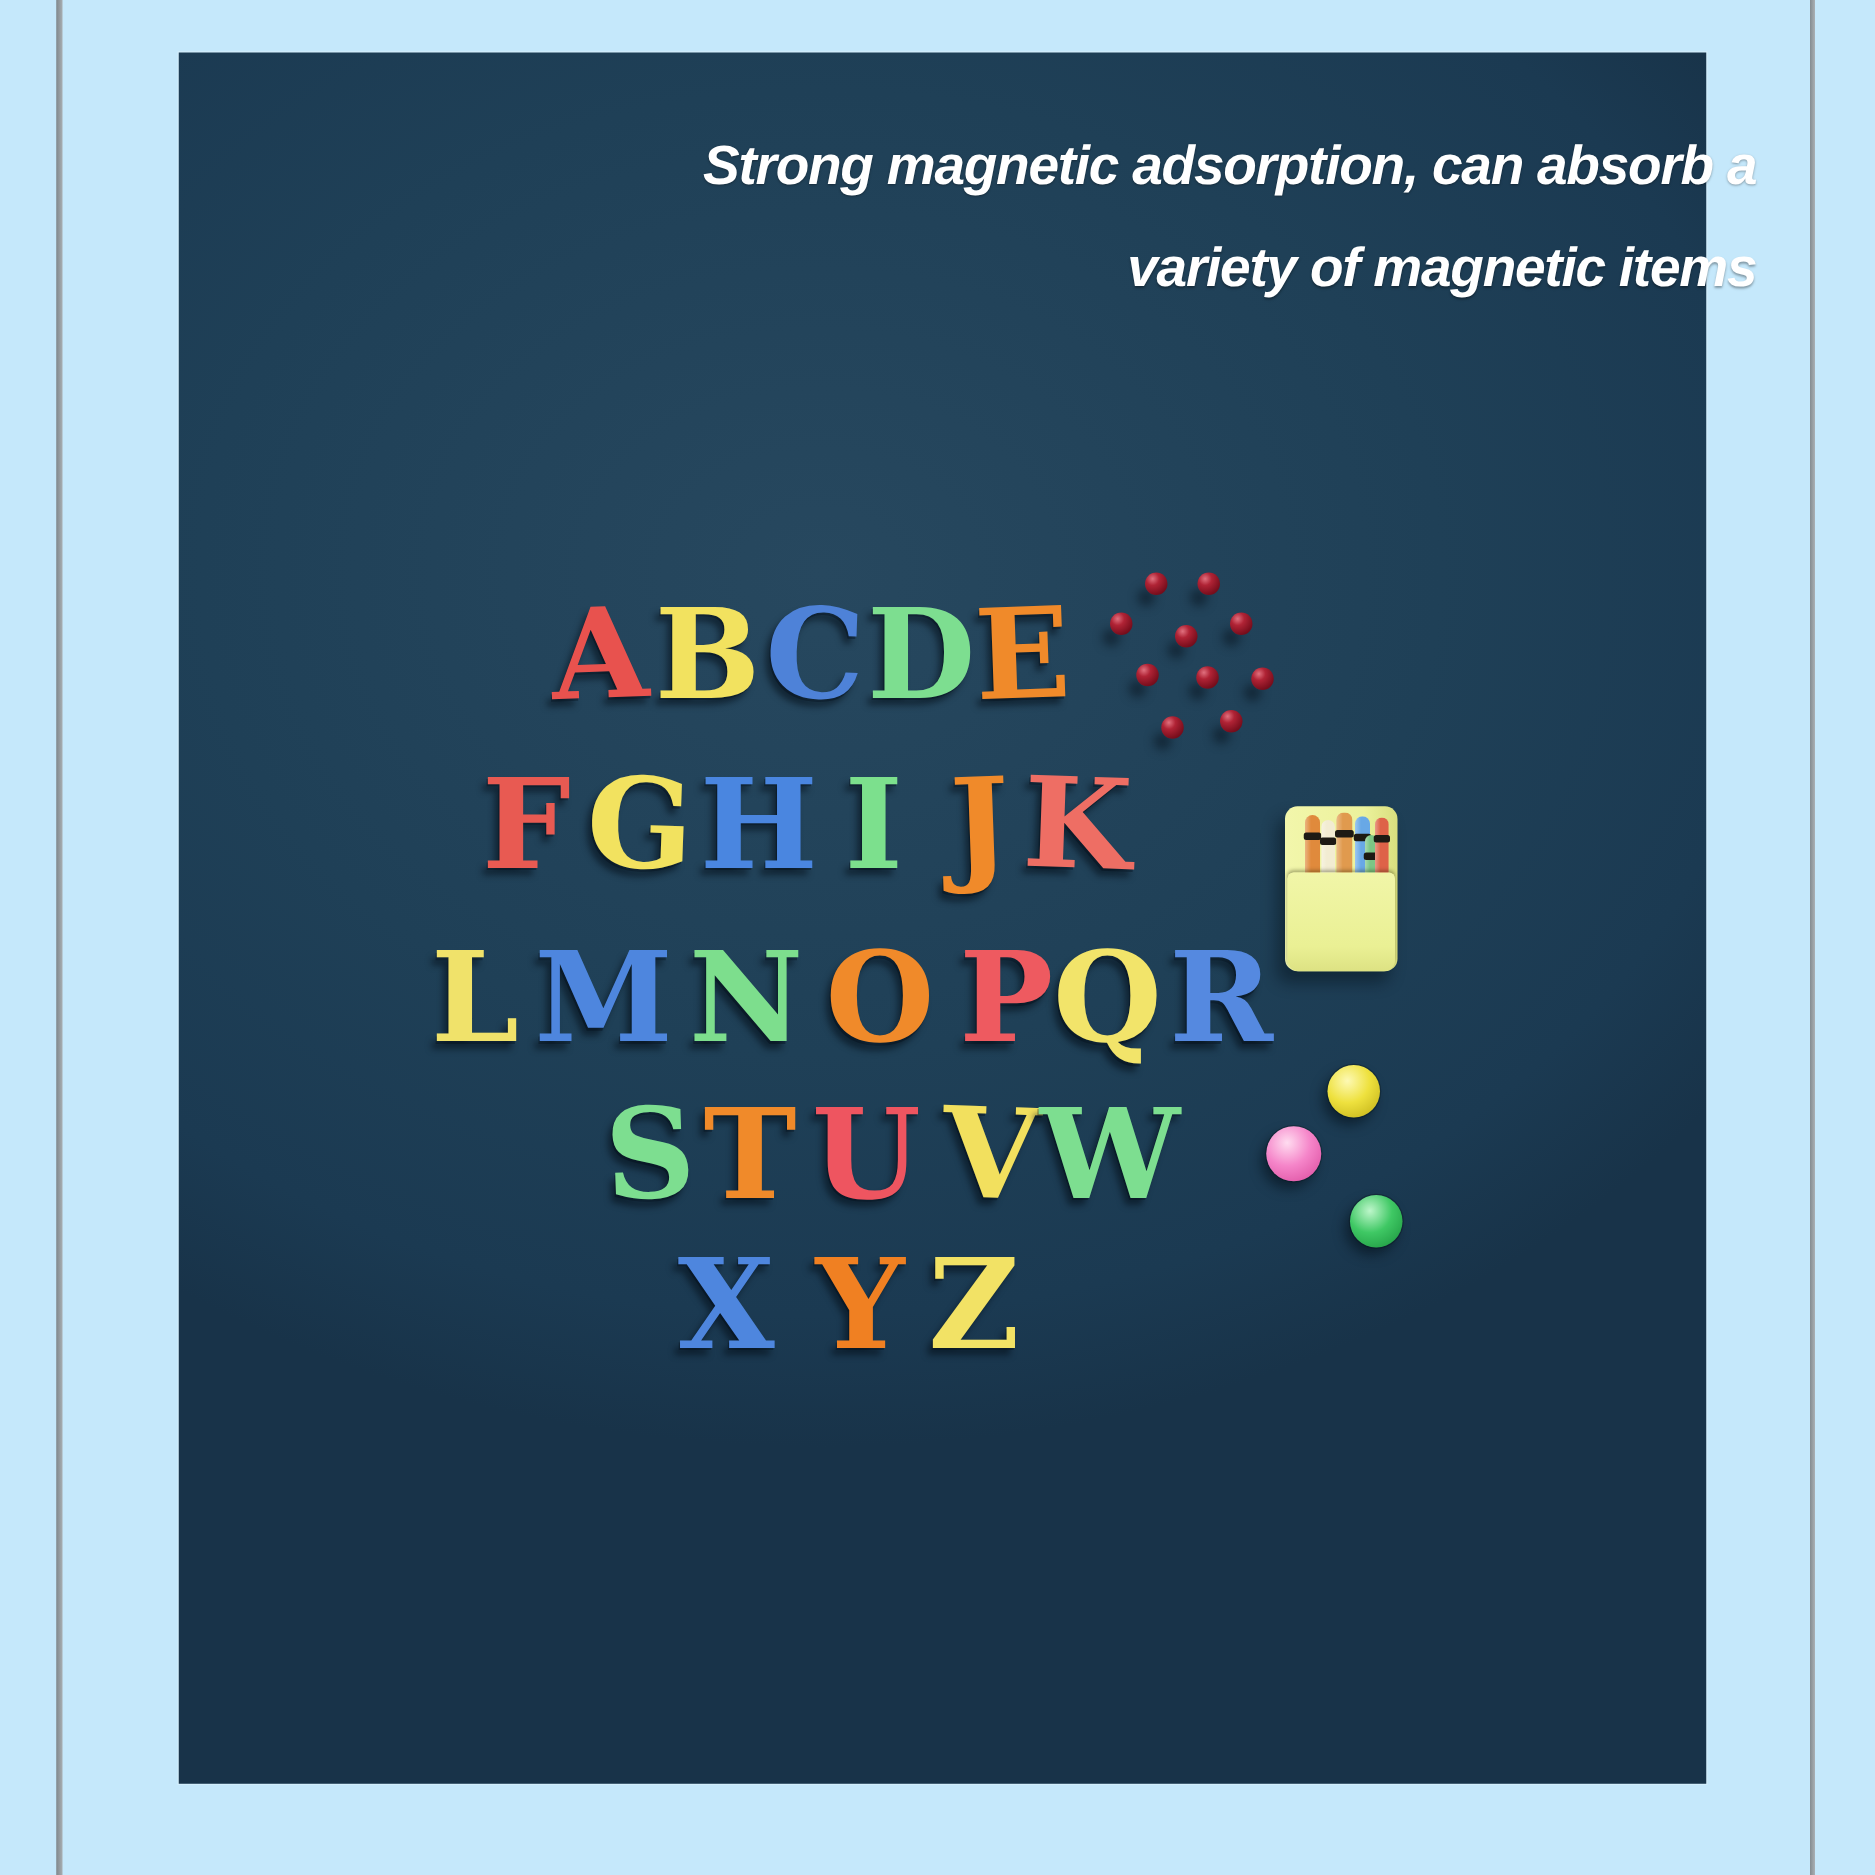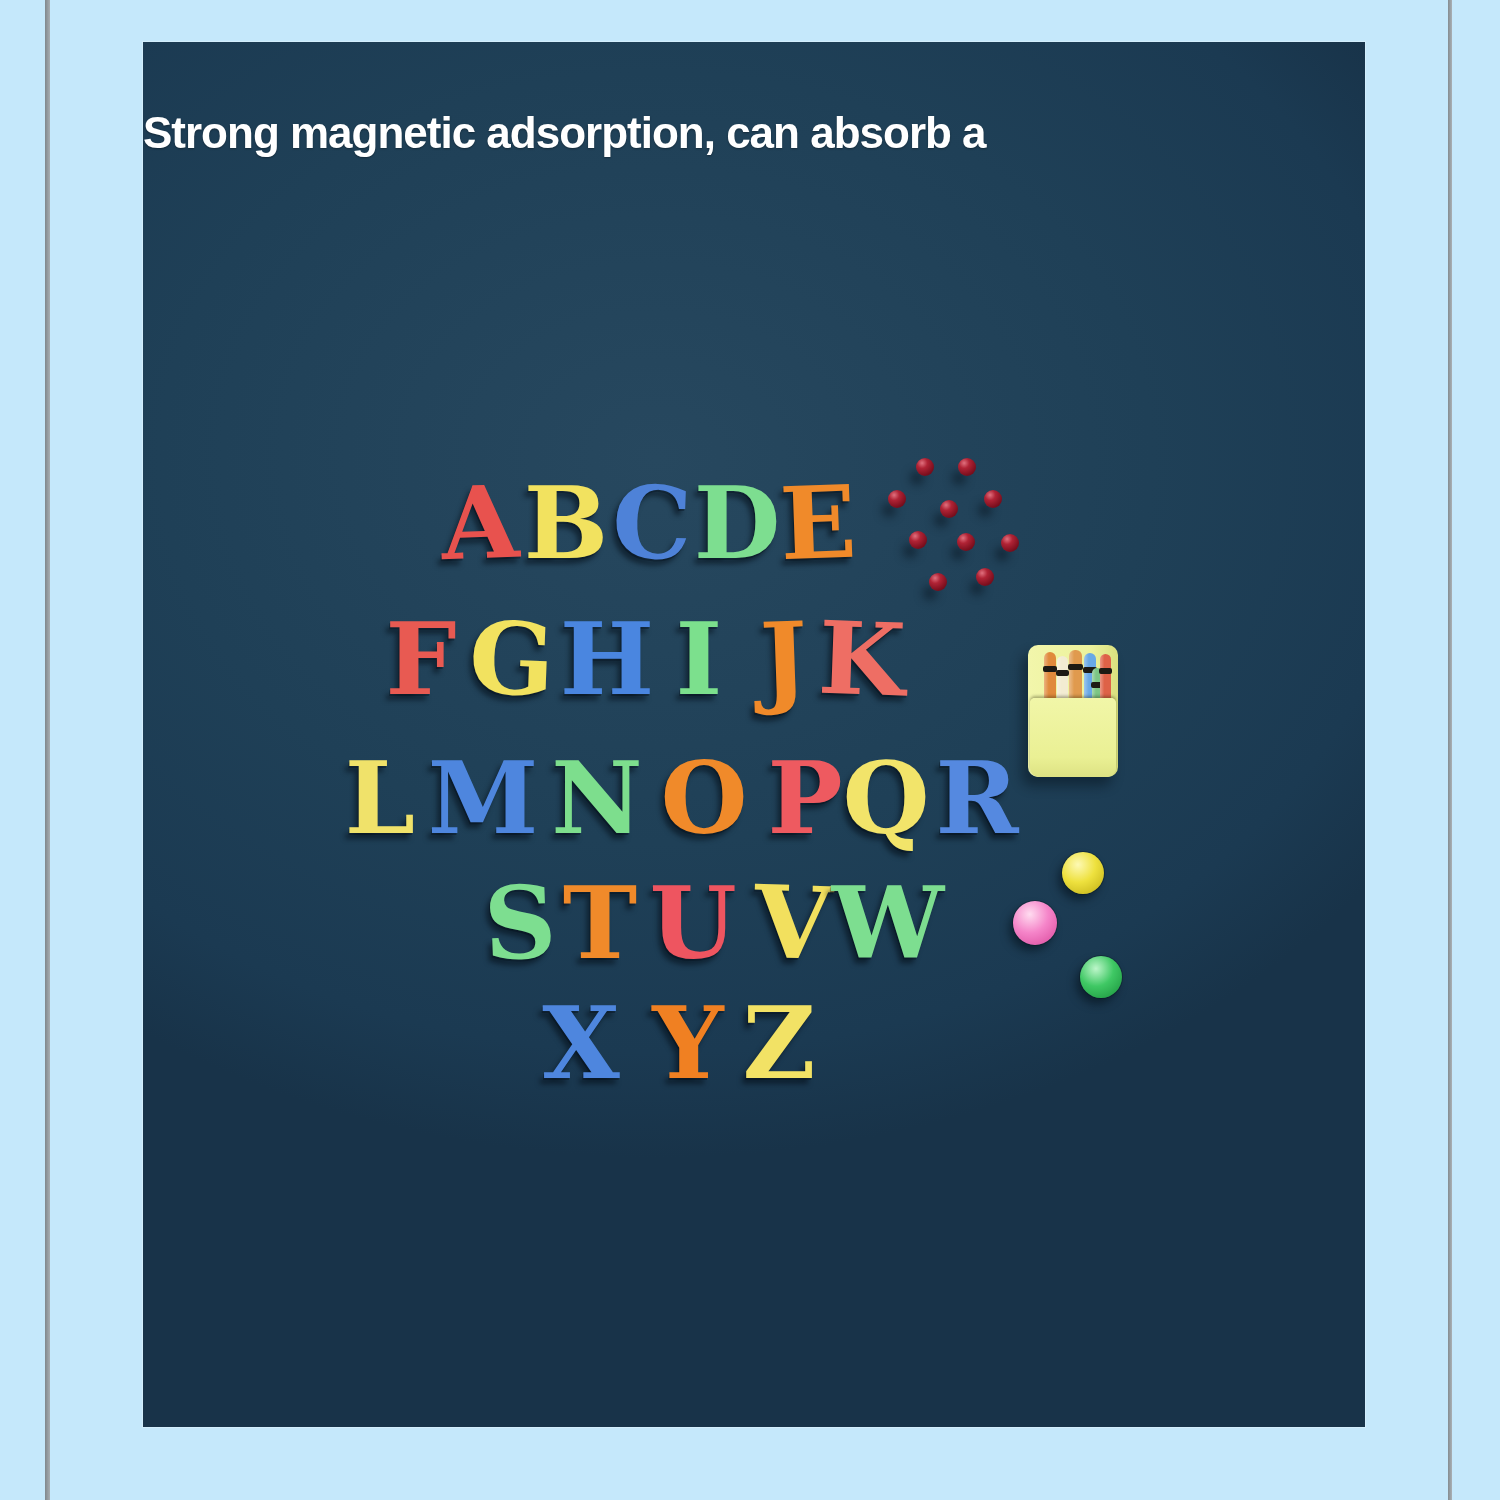--- a/index.html
+++ b/index.html
@@ -7,23 +7,24 @@
   .frame-line{position:absolute;top:0;bottom:0;width:5px;}
   .frame-line.left{left:45px;background:linear-gradient(90deg,#7f878c,#a8aeb2);}
   .frame-line.right{left:1448px;width:4px;background:linear-gradient(90deg,#848c91,#aab0b4);}
   .board{
     position:absolute;left:143px;top:42px;width:1222px;height:1385px;
     background:radial-gradient(ellipse 900px 700px at 42% 30%, #27485f 0%, #1f4057 55%, #1b3a52 85%, #183349 100%);
     box-shadow:0 0 0 1px rgba(255,255,255,0.25);
   }
   .heading{
     position:absolute;left:143px;top:92px;width:1262px;
-    text-align:left;color:#ffffff;font-weight:bold;
+    text-align:right;color:#ffffff;font-weight:bold;
     font-size:44px;line-height:82px;letter-spacing:-1px;
     text-shadow:0 1px 2px rgba(0,0,0,0.35);
+    font-style:italic;
   }
   .overlay{position:absolute;left:0;top:0;width:1500px;height:1500px;}
   .letter{
     position:absolute;font-family:"DejaVu Serif",serif;font-weight:bold;
     font-size:100px;line-height:100px;
     text-shadow:-4px 6px 5px rgba(3,12,22,0.55), -1px 2px 0 rgba(3,12,22,0.35);
     transform:translateX(-50%);
   }
   .pin{
     position:absolute;width:18px;height:18px;border-radius:50%;
@@ -53,20 +54,21 @@
 </head>
 <body>
 
 <div class="frame-line left"></div>
 <div class="frame-line right"></div>
 
 <div class="board"></div>
 
 <div class="heading">
   <div>Strong magnetic adsorption, can absorb a</div>
+  <div>variety of magnetic items</div>
 </div>
 
 <div class="overlay">
     <div class="letter" style="left: 480px; top: 473px; color: rgb(232, 82, 78); transform: translateX(-50%) rotate(-2deg);">A</div>
     <div class="letter" style="left: 566px; top: 473px; color: rgb(242, 226, 95); transform: translateX(-50%) rotate(0deg);">B</div>
     <div class="letter" style="left: 652px; top: 473px; color: rgb(78, 130, 216); transform: translateX(-50%) rotate(2deg);">C</div>
     <div class="letter" style="left: 737px; top: 473px; color: rgb(125, 222, 144); transform: translateX(-50%) rotate(0deg);">D</div>
     <div class="letter" style="left: 818px; top: 473px; color: rgb(240, 138, 42); transform: translateX(-50%) rotate(-2deg);">E</div>
     <div class="letter" style="left: 421px; top: 609px; color: rgb(232, 90, 82); transform: translateX(-50%) rotate(0deg);">F</div>
     <div class="letter" style="left: 512px; top: 609px; color: rgb(242, 226, 95); transform: translateX(-50%) rotate(2deg);">G</div>

